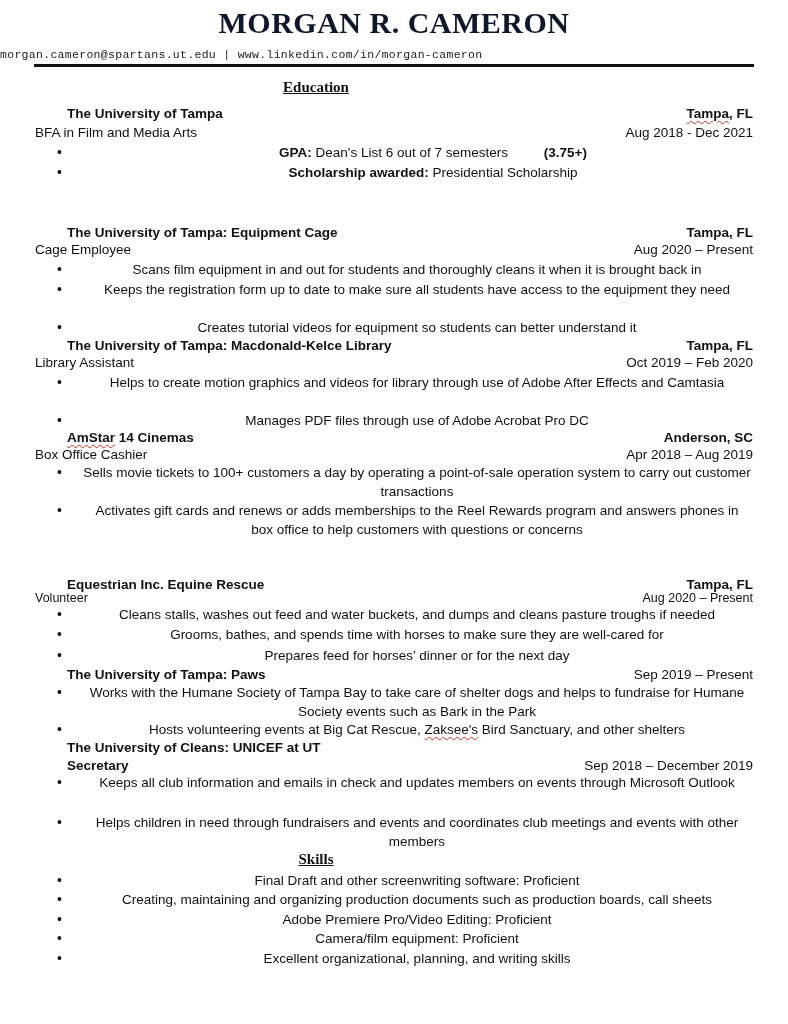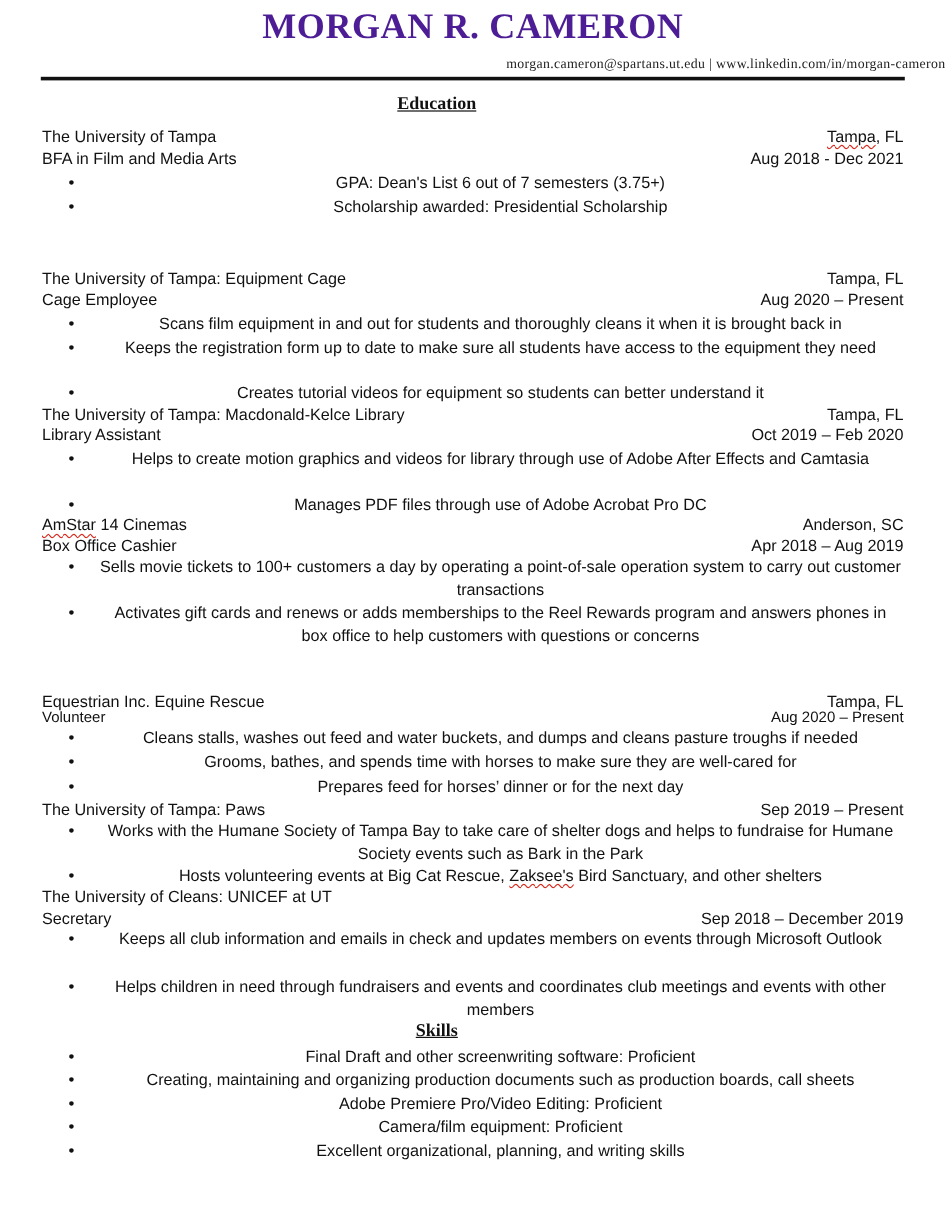--- a/index.html
+++ b/index.html
@@ -1,34 +1,34 @@
 <!DOCTYPE html>
 <html><head>
 <meta charset="utf-8">
 <style>
   html, body { margin: 0; padding: 0; background: #ffffff; }
   body { width: 788px; height: 1024px; position: relative; overflow: hidden; color: #111; }
   .page { position: absolute; left: 0; top: 0; width: 788px; height: 1024px; }
   .name {
     position: absolute; left: 0; width: 788px; top: 6px; text-align: center;
-    font-family: "Liberation Serif", serif; font-weight: bold; font-size: 30px; letter-spacing: 0.5px; color: #4c1d95;
+    font-family: "Liberation Serif", serif; font-weight: bold; font-size: 30px; letter-spacing: 0.5px; color: #0f172a;
   }
   .contact {
-    position: absolute; left: 0; width: 788px; top: 48px; text-align: right;
-    font-family: Liberation Serif, serif; font-size: 11.5px; letter-spacing: 0.3px; color: #222;
+    position: absolute; left: 0; width: 788px; top: 48px; text-align: left;
+    font-family: Liberation Mono, monospace; font-size: 11.5px; letter-spacing: 0.3px; color: #222;
   }
   .rule { position: absolute; left: 34px; width: 720px; top: 64px; height: 3px; background: #111; }
   .sec {
     position: absolute; left: 0; width: 632px; text-align: center;
-    font-family: "Liberation Serif", serif; font-weight: bold; font-size: 15px; text-decoration: underline; color: #111; margin-left: 48px;
+    font-family: "Liberation Serif", serif; font-weight: bold; font-size: 15px; text-decoration: underline; color: #111;
   }
   .row { position: absolute; left: 35px; width: 718px; font-family: "Liberation Sans", sans-serif; font-size: 13.5px; line-height: 18px; color: #111; }
   .row .l { position: absolute; left: 0; top: 0; white-space: nowrap; }
   .row .r { position: absolute; right: 0; top: 0; white-space: nowrap; }
-  .b { font-weight: normal; }
+  .b { font-weight: bold; margin-left: 32px; }
   .sm { font-size: 12.5px; }
   .bul { position: absolute; left: 57px; width: 680px; font-family: "Liberation Sans", sans-serif; font-size: 13.5px; line-height: 19px; color: #111; }
   .bul .dot { position: absolute; left: 0; top: 0; font-size: 14px; }
   .bul .txt { position: absolute; left: 26px; top: 0; width: 668px; text-align: center; }
   .squig { text-decoration: underline wavy #d62d20; text-decoration-thickness: 1px; text-underline-offset: 2px; }
 </style>
 </head>
 <body>
 
 <div class="page">

